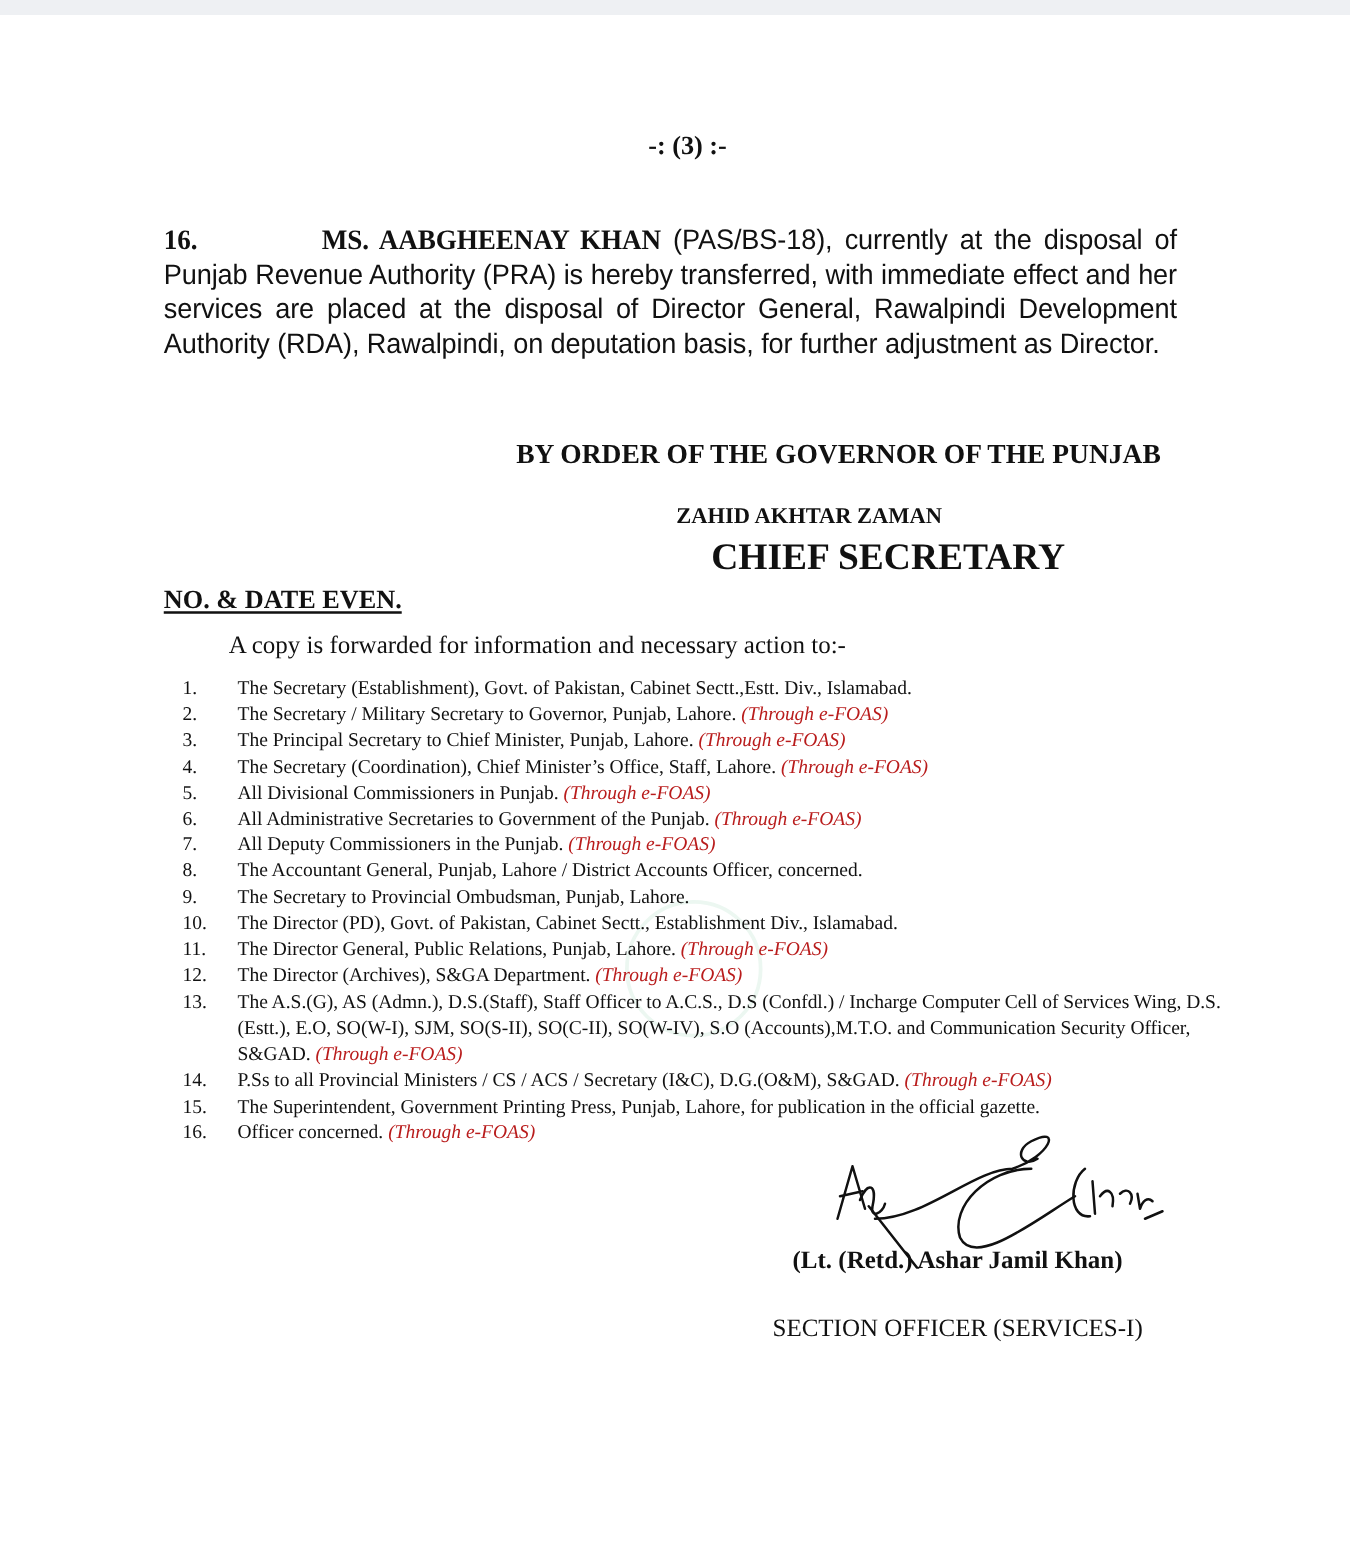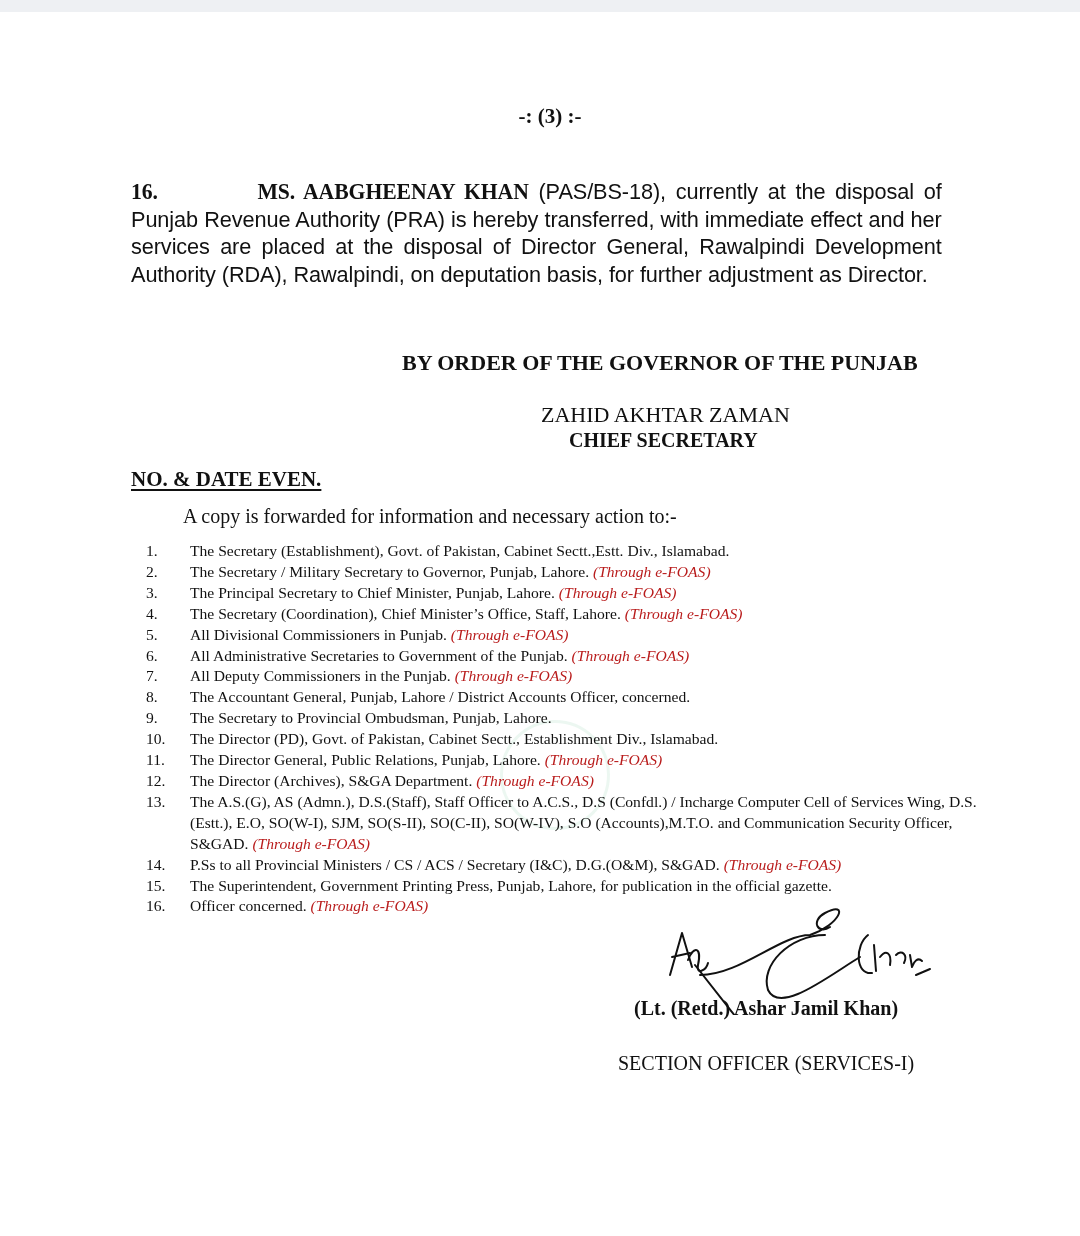--- a/index.html
+++ b/index.html
@@ -8,23 +8,23 @@
     .topbar { position: absolute; left: 0; top: 0; width: 1080px; height: 12px; background: #eef0f3; }
     .serif { font-family: "Liberation Serif", "DejaVu Serif", serif; }
     .sans { font-family: "Liberation Sans", "DejaVu Sans", sans-serif; }
 
     .page-number { position: absolute; top: 104px; left: 0; width: 1100px; text-align: center; font-weight: bold; font-size: 21px; }
 
     .para { position: absolute; left: 131px; top: 178px; width: 840px; font-size: 22.5px; line-height: 27.6px; text-align: justify; text-align-last: left; letter-spacing: -0.1px; transform: scaleX(0.965); transform-origin: left top; }
     .para .num { font-weight: bold; display: inline-block; width: 131px; font-family: "Liberation Serif", serif; }
     .para .name { font-weight: bold; font-family: "Liberation Serif", serif; }
 
-    .by-order { position: absolute; top: 350px; left: 402px; font-size: 22px; font-weight: bold; white-space: nowrap; }
-    .signer-name { position: absolute; top: 402px; left: 541px; font-size: 22px; font-weight: normal; white-space: nowrap; }
-    .signer-title { position: absolute; top: 429px; left: 569px; font-size: 20px; font-weight: bold; white-space: nowrap; }
+    .by-order { position: absolute; top: 350px; left: 413px; font-size: 22px; font-weight: bold; white-space: nowrap; }
+    .signer-name { position: absolute; top: 402px; left: 541px; font-size: 18px; font-weight: bold; white-space: nowrap; }
+    .signer-title { position: absolute; top: 429px; left: 569px; font-size: 30px; font-weight: bold; white-space: nowrap; }
 
     .no-date { position: absolute; top: 467px; left: 131px; font-size: 21px; font-weight: bold; text-decoration: underline; text-decoration-thickness: 2px; text-underline-offset: 3px; white-space: nowrap; }
     .forward { position: absolute; top: 505px; left: 183px; font-size: 20px; white-space: nowrap; }
 
     .copy-list { position: absolute; top: 541px; left: 146px; width: 835px; list-style: none; font-size: 15.6px; line-height: 20.9px; }
     .copy-list li { display: flex; }
     .copy-list .idx { width: 44px; flex: none; }
     .copy-list .txt { flex: 1; }
     .copy-list .via { font-style: italic; color: #b91c1c; }
 

